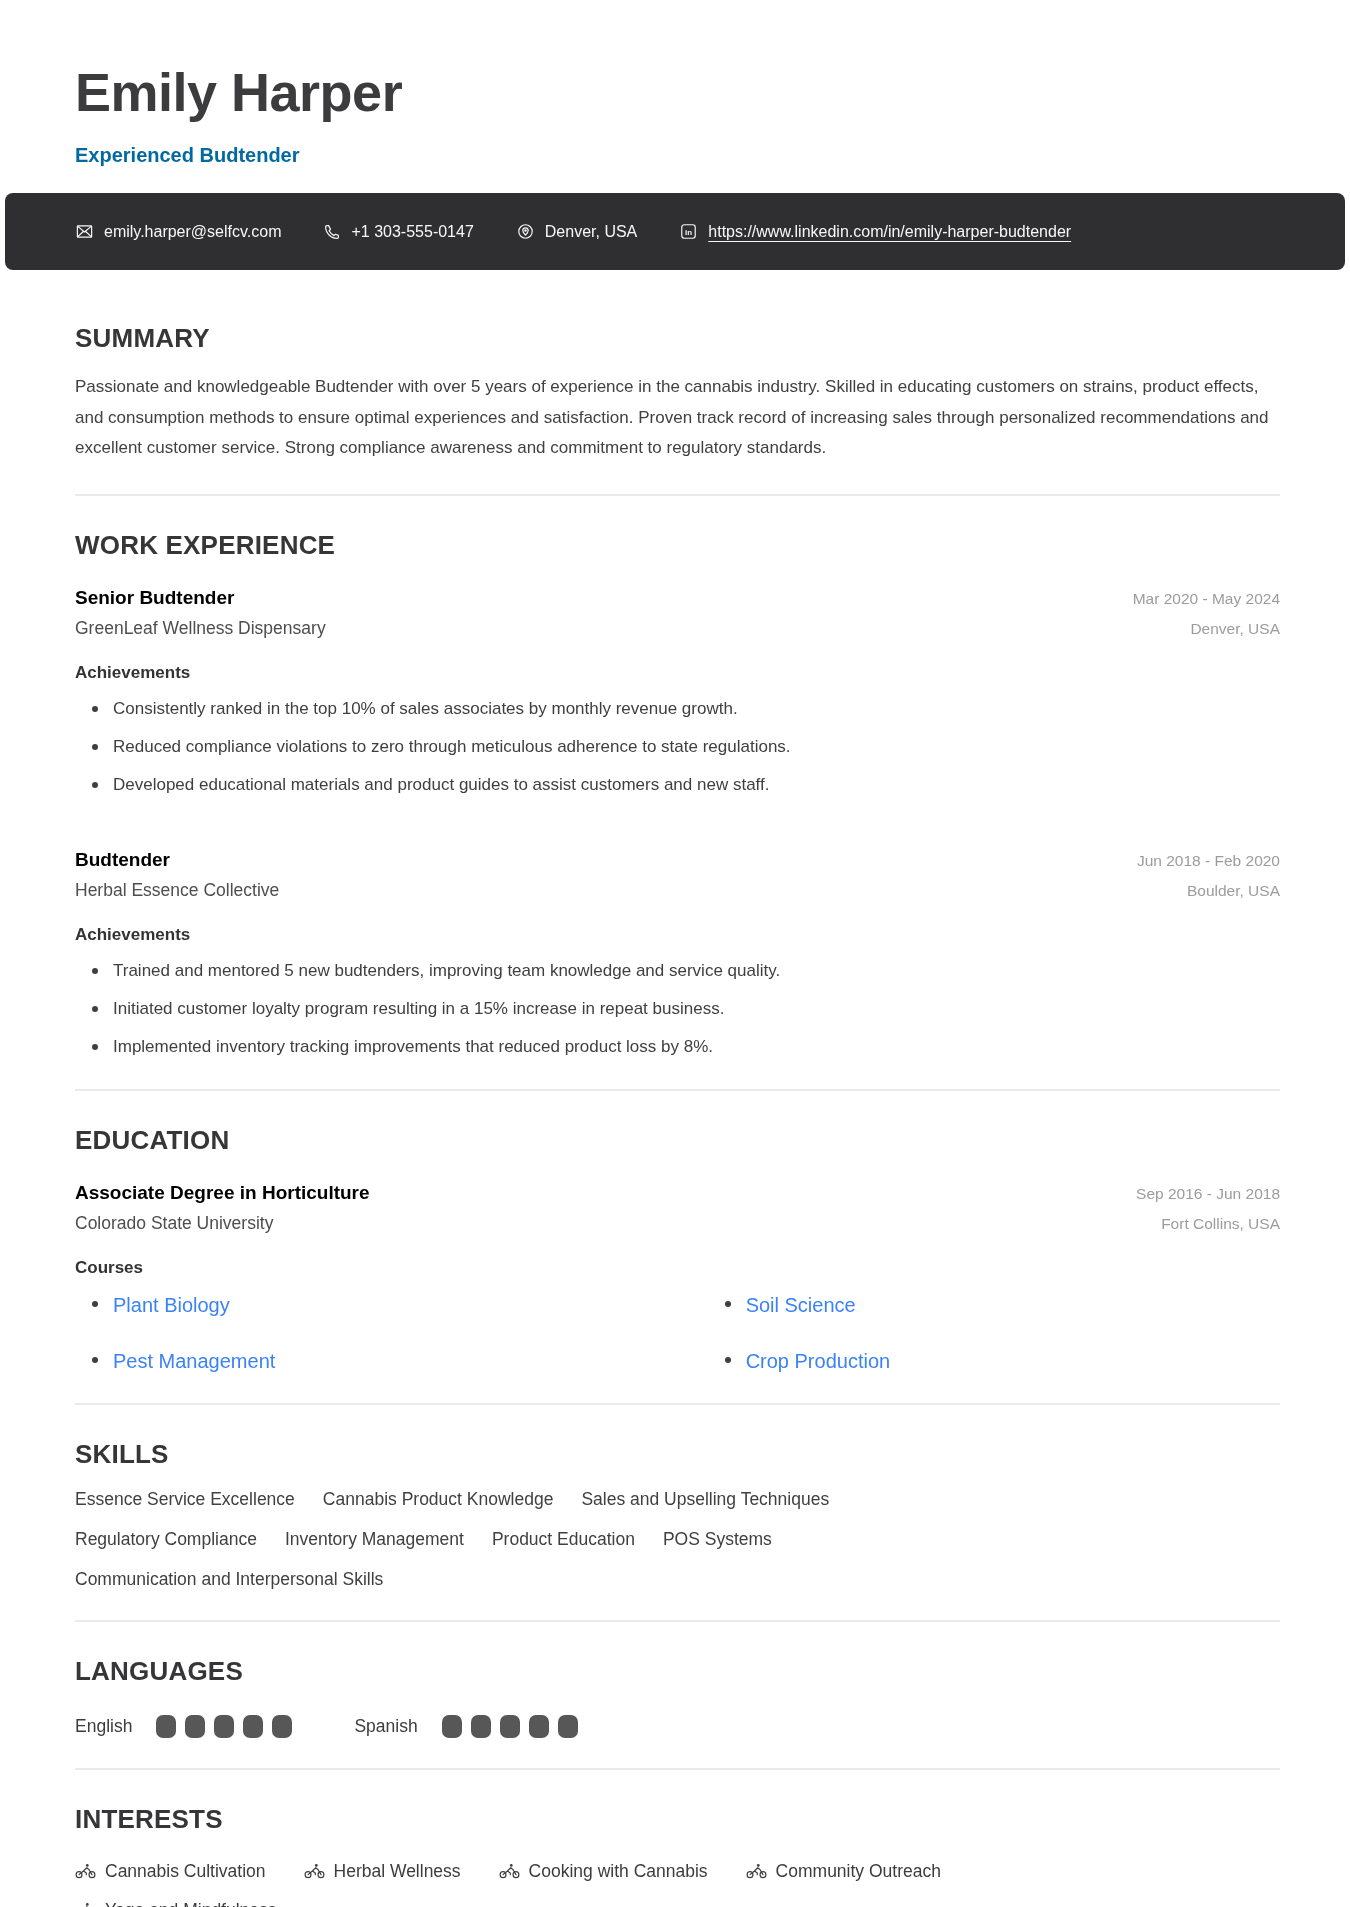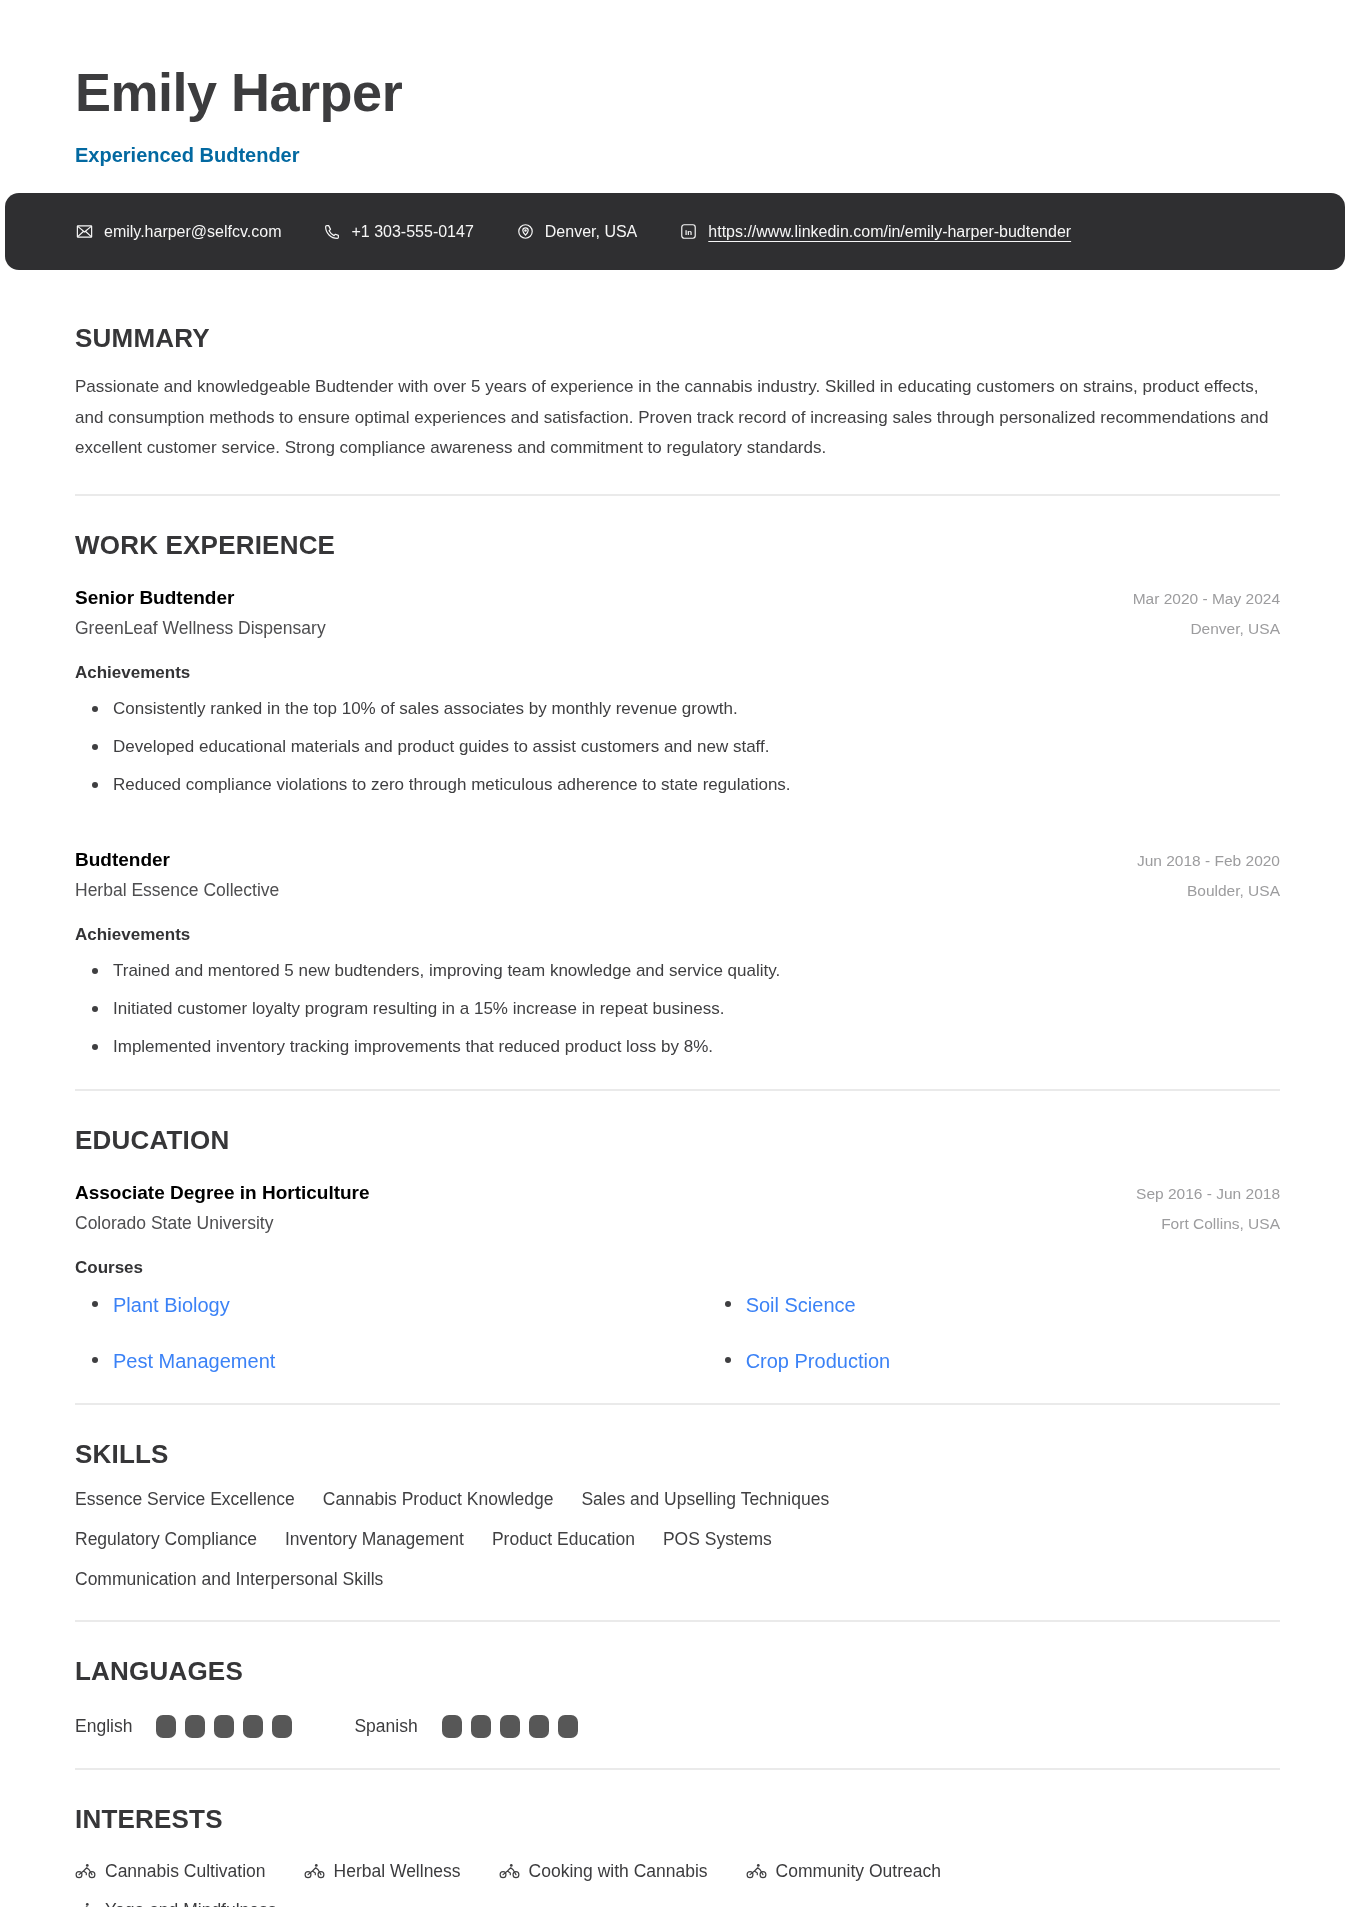--- a/index.html
+++ b/index.html
@@ -27,21 +27,21 @@
     margin-top: 24px;
     font-size: 20px;
     font-weight: 700;
     color: #0369a1;
   }
 
   
   .contact-bar {
     margin: 26px 5px 0 5px;
     height: 77px;
-    border-radius: 14px;
+    border-radius: 8px;
     background: #2f2f31;
     color: #f7f7f7;
     display: flex;
     align-items: center;
     gap: 42px;
     padding: 0 70px;
     font-size: 16px;
   }
   .contact-item { display: flex; align-items: center; gap: 10px; white-space: nowrap; }
   .contact-item svg { flex: 0 0 auto; display: block; }
@@ -210,22 +210,22 @@
             <div class="entry-muted">Mar 2020 - May 2024</div>
           </div>
           <div class="entry-row entry-row2">
             <div class="entry-company">GreenLeaf Wellness Dispensary</div>
             <div class="entry-muted">Denver, USA</div>
           </div>
           <div class="sub-label">Achievements</div>
           <ul class="bullets">
 
           <li>Consistently ranked in the top 10% of sales associates by monthly revenue growth.</li>
+            <li>Reduced compliance violations to zero through meticulous adherence to state regulations.</li>
             <li>Developed educational materials and product guides to assist customers and new staff.</li>
-            <li>Reduced compliance violations to zero through meticulous adherence to state regulations.</li>
           </ul>
         </article>
         <article class="entry">
           <div class="entry-row">
             <div class="entry-title">Budtender</div>
             <div class="entry-muted">Jun 2018 - Feb 2020</div>
           </div>
           <div class="entry-row entry-row2">
             <div class="entry-company">Herbal Essence Collective</div>
             <div class="entry-muted">Boulder, USA</div>

